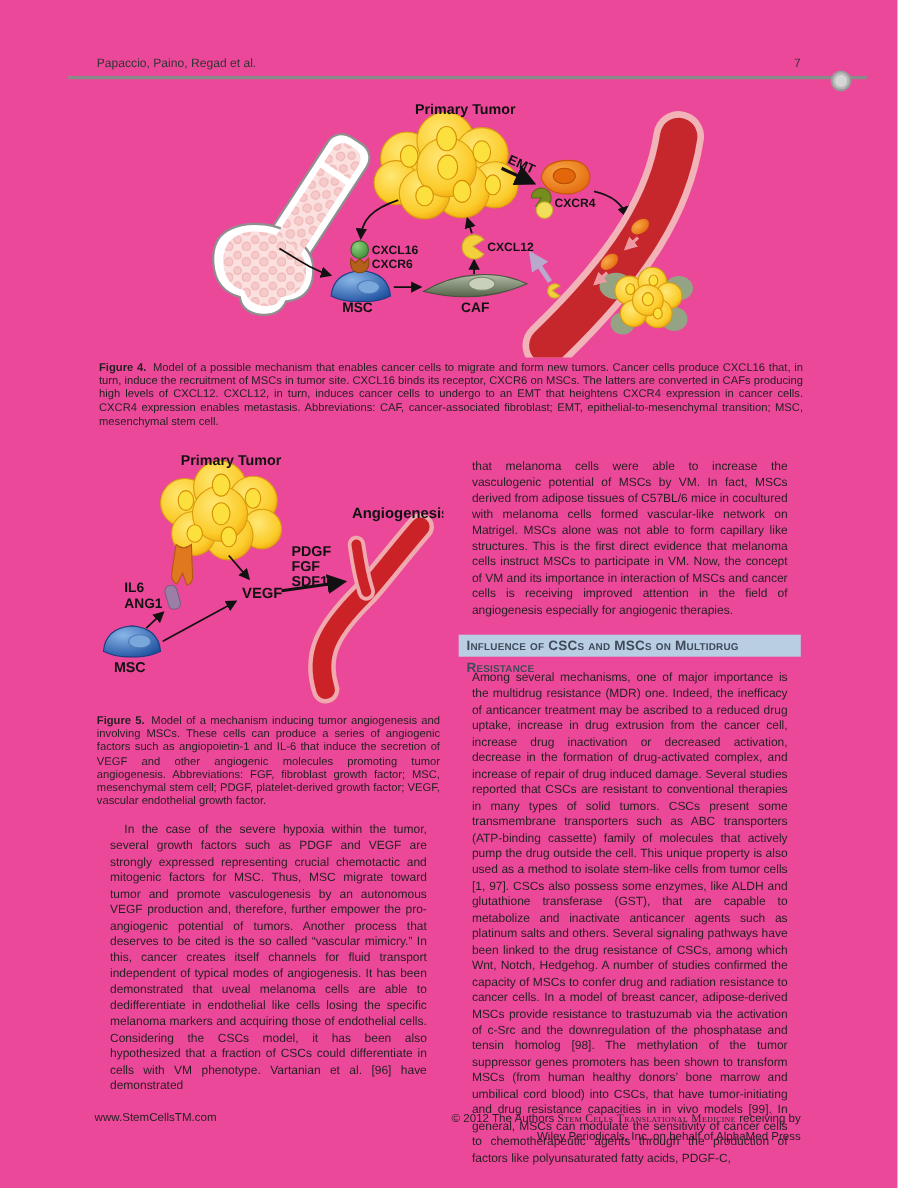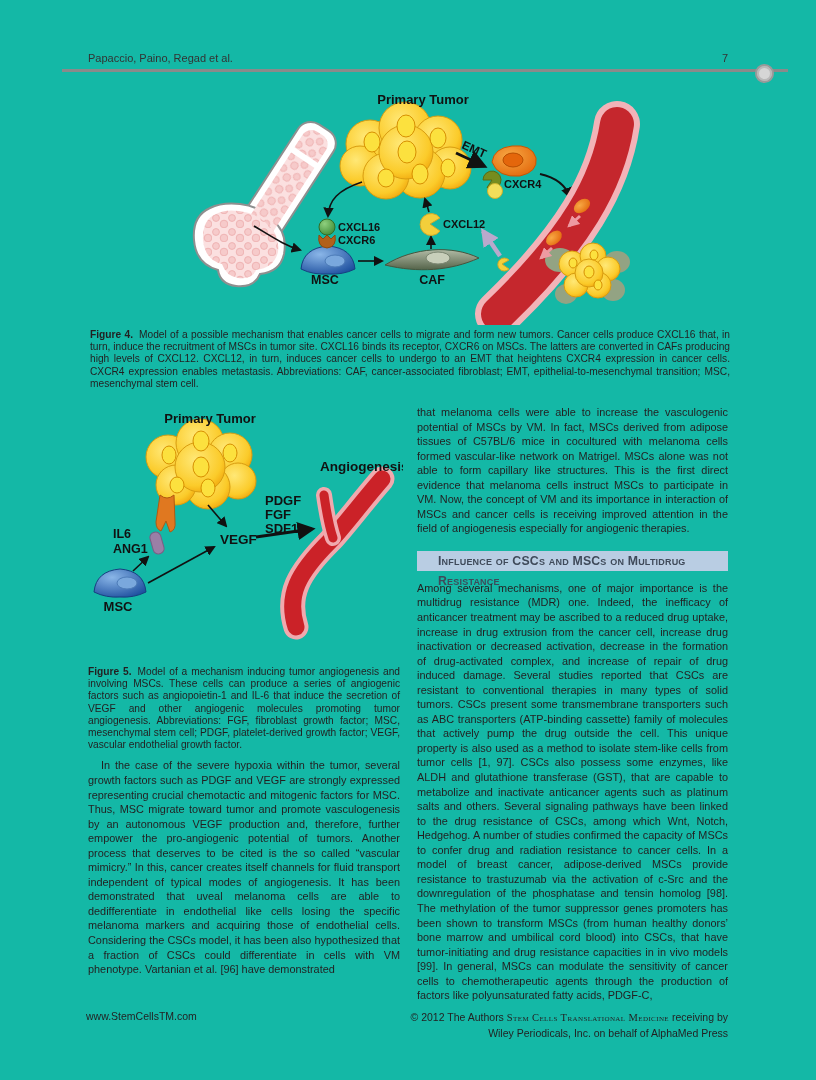--- a/index.html
+++ b/index.html
@@ -1,41 +1,41 @@
 <!DOCTYPE html>
 <html><head>
 <meta charset="utf-8">
 <style>
   html,body{margin:0;padding:0;background:#fff;}
-  .page{position:relative;width:816px;height:1080px;background:#14b8a6;overflow:hidden;
+  .page{position:relative;width:816px;height:1080px;background:#ec4899;overflow:hidden;
         font-family:"Liberation Sans",sans-serif;color:#231f20;}
   
   .running-head{position:absolute;left:88px;top:52px;font-size:11px;color:#333;}
   .page-num{position:absolute;right:88px;top:52px;font-size:11px;color:#333;}
   .head-rule{position:absolute;left:62px;top:69px;width:726px;height:2.5px;background:#8a8a8a;}
   .head-orn{position:absolute;left:755px;top:64px;width:15px;height:15px;border-radius:50%;
             border:2px solid #9a9a9a;background:#d6d6d6;box-shadow:inset 0 0 0 2px #b9b9b9;}
   
   .fig4{position:absolute;left:180px;top:88px;}
   .fig5{position:absolute;left:0px;top:0px;}
   
   .caption{font-size:10.2px;line-height:12.2px;text-align:justify;color:#231f20;}
   .cap4{position:absolute;left:90px;top:329px;width:640px;}
   .cap-label{font-weight:bold;margin-right:6px;}
   
   .col{position:absolute;top:405px;font-size:10.9px;line-height:14.55px;text-align:justify;}
   .col-left{left:88px;width:312px;}
   .col-right{left:417px;width:311px;}
-  .col p{margin:0;}
+  .col p{margin:12px;}
   .indent{text-indent:13px;}
   .fig5wrap{width:315px;height:243px;}
-  .cap5{width:312px;margin:18px 0 7px 0;}
+  .cap5{width:312px;margin:2px 0 7px 0;}
   .section-heading{margin:15px 0 10px 0;height:20px;line-height:20px;background:#b9cde3;
      color:#3f4a5a;font-weight:bold;font-variant:small-caps;font-size:12.3px;
-     padding-left:21px;text-align:left;letter-spacing:.2px;}
+     padding-left:7px;text-align:left;letter-spacing:.2px;}
   
   .footer-site{position:absolute;left:86px;top:1010px;font-size:10.5px;}
   .footer-right{position:absolute;right:88px;top:1010px;width:440px;text-align:right;
                 font-size:10.5px;line-height:15.5px;}
   .journal{font-family:"Liberation Serif",serif;font-variant:small-caps;letter-spacing:.4px;text-align:center;}
   
   svg text{font-family:"Liberation Sans",sans-serif;fill:#111;}
   .lbl-b{font-weight:bold;}
 </style>
 </head>

